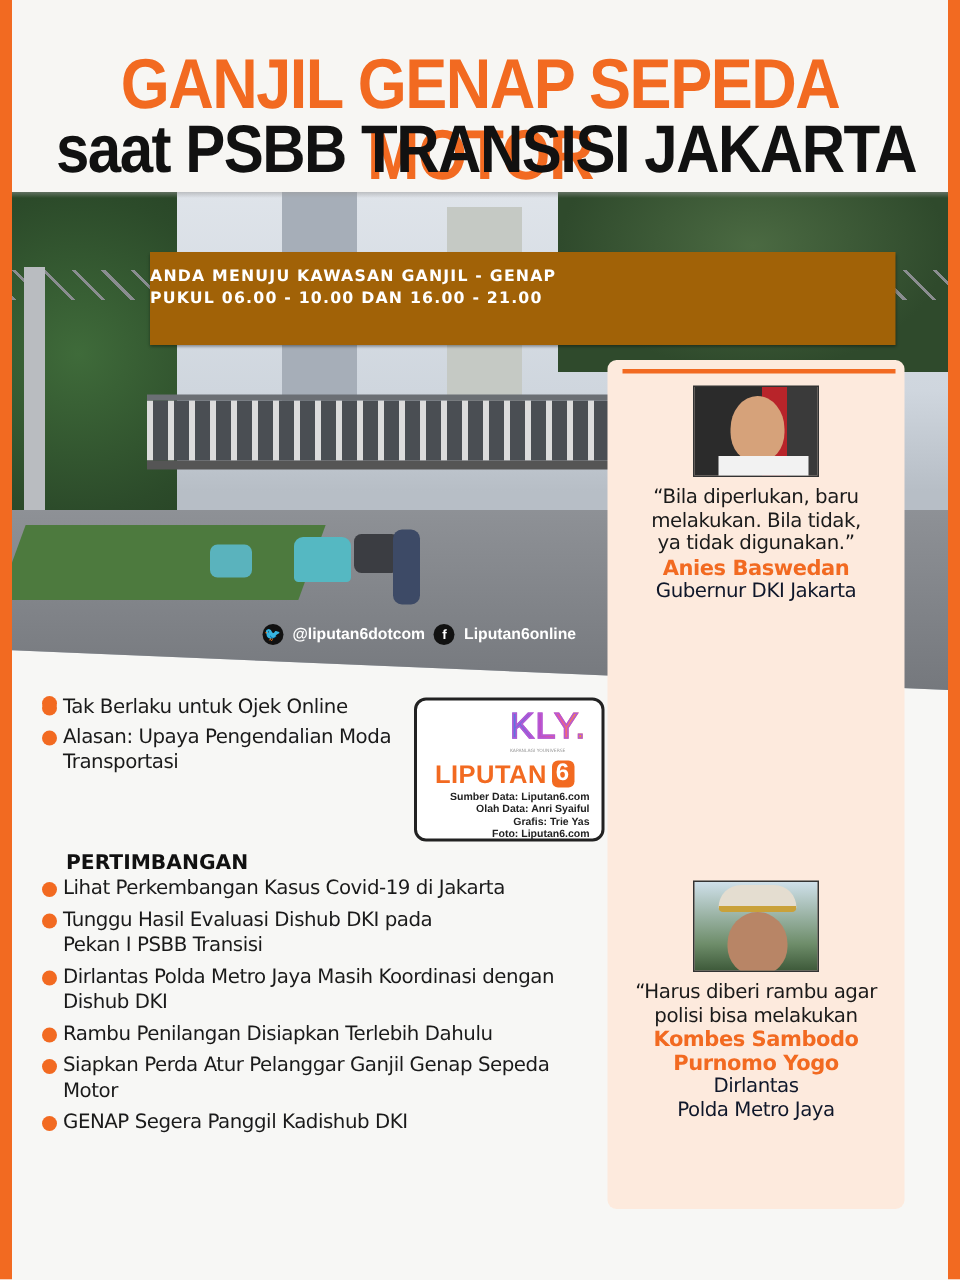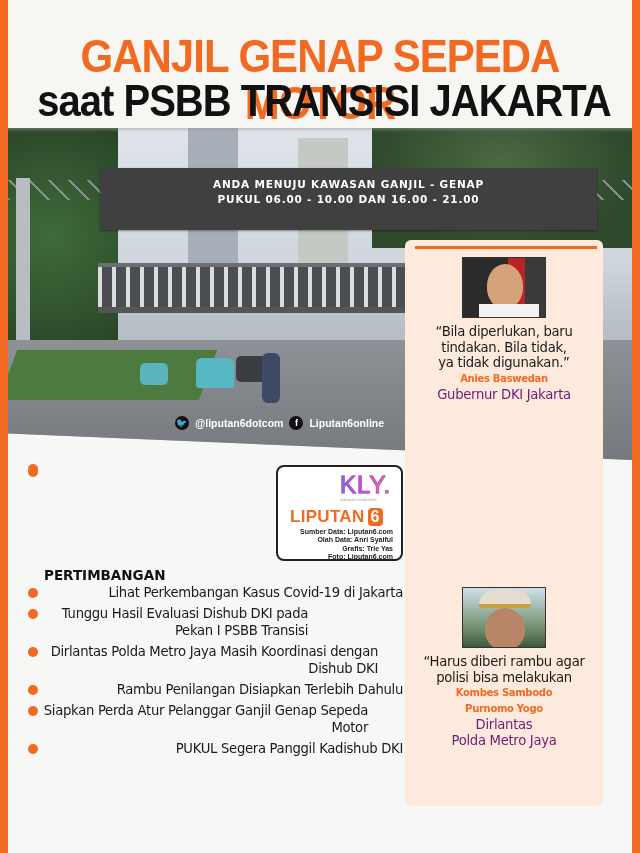--- a/index.html
+++ b/index.html
@@ -26,50 +26,50 @@
   .median { position: absolute; left: 0; bottom: 60px; width: 200px; height: 50px; background: #4d7a3e; transform: skewX(-20deg); }
   .bridge { position: absolute; left: 90px; top: 135px; width: 330px; height: 50px; background: repeating-linear-gradient(90deg, #dcdcdc 0 4px, #4a4e53 4px 14px); border-top: 4px solid #6b6f74; border-bottom: 6px solid #555; }
   .pole { position: absolute; left: 8px; top: 50px; width: 14px; height: 200px; background: #b9bcc0; }
   .gantry { position: absolute; left: 0; top: 52px; width: 100%; height: 20px; background: repeating-linear-gradient(45deg, #8a8d90 0 2px, transparent 2px 14px); }
   .car1 { position: absolute; left: 188px; top: 230px; width: 38px; height: 30px; background: #55b8c2; border-radius: 6px 6px 3px 3px; }
   .car2 { position: absolute; left: 132px; top: 235px; width: 28px; height: 22px; background: #5ab3bd; border-radius: 5px; }
   .car3 { position: absolute; left: 228px; top: 228px; width: 30px; height: 26px; background: #3b3d42; border-radius: 5px; }
   .bike { position: absolute; left: 254px; top: 225px; width: 18px; height: 50px; background: #3d4a66; border-radius: 6px; }
   .lane { position: absolute; left: 150px; bottom: 10px; width: 280px; height: 4px; background: #f0f0f0; transform: rotate(22deg); transform-origin: left; }
 
-  .sign { position: absolute; left: 100px; top: 168px; width: 497px; height: 62px; background: #404040; z-index: 3; color: #fff; font-family: "DejaVu Sans", sans-serif; font-weight: 700; text-align: center; font-size: 10.5px; line-height: 15px; padding-top: 9px; box-shadow: 0 1px 2px rgba(0,0,0,.4); }
+  .sign { position: absolute; left: 100px; top: 168px; width: 497px; height: 62px; background: #a16207; z-index: 3; color: #fff; font-family: "DejaVu Sans", sans-serif; font-weight: 700; text-align: left; font-size: 10.5px; line-height: 15px; padding-top: 9px; box-shadow: 0 1px 2px rgba(0,0,0,.4); }
   .sign div { letter-spacing: 0.8px; }
 
   .social { position: absolute; left: 175px; top: 416px; z-index: 4; display: flex; align-items: center; gap: 6px; font-family: "Liberation Sans", sans-serif; font-weight: 700; font-size: 10.5px; color: #fff; }
   .social .ico { width: 14px; height: 14px; border-radius: 50%; background: #111; color: #fff; font-size: 9px; display: inline-flex; align-items: center; justify-content: center; }
 
   
   .facts { position: absolute; left: 28px; top: 460px; width: 250px; z-index: 5; }
   .facts li, .considerations li { list-style: none; position: relative; padding-left: 14px; font-family: "DejaVu Sans", sans-serif; font-size: 13.2px; line-height: 17px; color: #1a1a1a; margin-bottom: 3px; letter-spacing: -0.3px; }
   .bullet { position: absolute; left: 0; top: 4px; width: 10px; height: 10px; border-radius: 50%; background: #f26a21; }
 
   .credit-box { position: absolute; left: 276px; top: 465px; width: 127px; height: 96px; background: #fff; border: 2px solid #222; border-radius: 8px; z-index: 5; text-align: right; padding: 4px 8px 0 0; }
   .kly { position: absolute; left: 62px; top: 6px; font-family: "Liberation Sans", sans-serif; font-size: 24px; font-weight: 300; letter-spacing: 1px; line-height: 1; background: linear-gradient(90deg, #4c7fe0, #b24bd6, #f25a8c, #f7a21b); -webkit-background-clip: text; background-clip: text; color: transparent; -webkit-text-stroke: 1px #b55ad4; }
   .kly-sub { position: absolute; left: 62px; top: 31px; font-size: 3px; color: #999; }
-  .lip { position: absolute; left: 12px; top: 40px; font-family: "Liberation Sans", sans-serif; font-weight: 700; font-size: 17px; color: #f26a21; letter-spacing: 0.3px; display: flex; align-items: center; gap: 3px; }
+  .lip { position: absolute; left: 12px; top: 40px; font-family: "Liberation Sans", sans-serif; font-weight: 700; font-size: 17px; color: #f26a21; letter-spacing: 0.3px; display: flex; align-items: flex-start; gap: 3px; }
   .lip .six { background: #f26a21; color: #fff; border-radius: 4px; padding: 0 3px; font-size: 16px; line-height: 18px; }
   .credits { position: absolute; right: 8px; top: 61px; font-family: "Liberation Sans", sans-serif; font-weight: 700; font-size: 7px; line-height: 8.3px; color: #222; text-align: right; }
 
   .cons-title { position: absolute; left: 44px; top: 567px; z-index: 5; font-family: "DejaVu Sans", sans-serif; font-weight: 700; font-size: 13.5px; color: #111; }
-  .considerations { position: absolute; left: 28px; top: 584px; width: 375px; z-index: 5; text-align: right; }
+  .considerations { position: absolute; left: 28px; top: 584px; width: 375px; z-index: 5; }
   .considerations li { margin-bottom: 4px; }
 
   
   .panel { position: absolute; left: 405px; top: 240px; width: 198px; height: 566px; background: #fdeadd; border-radius: 6px; z-index: 7; text-align: center; }
   .panel-rule { position: absolute; left: 10px; right: 6px; top: 6px; height: 3px; background: #f26a21; }
   .q { position: absolute; left: 0; right: 0; }
   .photo-frame { margin: 0 auto; width: 84px; height: 61px; border: 1px solid #333; overflow: hidden; position: relative; }
   .quote-text { font-family: "DejaVu Sans", sans-serif; font-size: 13.2px; line-height: 15.5px; color: #1a1a1a; margin-top: 6px; letter-spacing: -0.3px; }
-  .q-name { font-family: "DejaVu Sans", sans-serif; font-weight: 700; font-size: 10px; line-height: 16px; color: #f26a21; letter-spacing: -0.3px; }
-  .q-role { font-family: "DejaVu Sans", sans-serif; font-size: 13.2px; line-height: 16px; color: #701a75; letter-spacing: -0.3px; }
+  .q-name { font-family: "DejaVu Sans", sans-serif; font-weight: 700; font-size: 14px; line-height: 16px; color: #f26a21; letter-spacing: -0.3px; }
+  .q-role { font-family: "DejaVu Sans", sans-serif; font-size: 13.2px; line-height: 16px; color: #0f172a; letter-spacing: -0.3px; }
 
   .face { position: absolute; border-radius: 50% 50% 45% 45%; }
   .p1 { background: linear-gradient(90deg, #2b2b2b 0 55%, #b8242a 55% 75%, #3a3a3a 75%); }
   .p2 { background: #e9e6e0; }
   .p3 { background: linear-gradient(#cfe0ea, #6e8d6a 70%, #3e5a3a); }
 </style>
 </head>
 <body>
 
 <div class="edge left"></div>
@@ -106,21 +106,22 @@
 
 <div class="social">
   <span class="ico">🐦</span>
   <span>@liputan6dotcom</span>
   <span class="ico" style="font-weight:700;font-family:'Liberation Sans',sans-serif;">f</span>
   <span>Liputan6online</span>
 </div>
 
 <ul class="facts">
   <li><span class="bullet"></span></li>
-  <li><span class="bullet"></span></li>
+  <li><span class="bullet"></span><span>Tak Berlaku untuk Ojek Online</span></li>
+  <li><span class="bullet"></span><span>Alasan: Upaya Pengendalian Moda Transportasi</span></li>
 </ul>
 
 <div class="credit-box">
   <div class="kly">KLY.</div>
   <div class="kly-sub">KAPANLAGI YOUNIVERSE</div>
   <div class="lip">
     <span>LIPUTAN</span>
     <span class="six">6</span>
   </div>
   <div class="credits">
@@ -131,34 +132,34 @@
   </div>
 </div>
 
 <div class="cons-title">PERTIMBANGAN</div>
 <ul class="considerations">
   <li><span class="bullet"></span><span>Lihat Perkembangan Kasus Covid-19 di Jakarta</span></li>
   <li style="width:280px"><span class="bullet"></span><span>Tunggu Hasil Evaluasi Dishub DKI pada Pekan I PSBB Transisi</span></li>
   <li style="width:350px"><span class="bullet"></span><span>Dirlantas Polda Metro Jaya Masih Koordinasi dengan Dishub DKI</span></li>
   <li><span class="bullet"></span><span>Rambu Penilangan Disiapkan Terlebih Dahulu</span></li>
   <li style="width:340px"><span class="bullet"></span><span>Siapkan Perda Atur Pelanggar Ganjil Genap Sepeda Motor</span></li>
-  <li><span class="bullet"></span><span>PUKUL Segera Panggil Kadishub DKI</span></li>
+  <li><span class="bullet"></span><span>GENAP Segera Panggil Kadishub DKI</span></li>
 </ul>
 
 <div class="panel">
   <div class="panel-rule"></div>
 
   <div class="q" style="top:17px">
     <div class="photo-frame p1">
       <div class="face" style="left:24px;top:6px;width:36px;height:44px;background:#d6a27a;"></div>
       <div style="position:absolute;left:16px;top:46px;width:60px;height:20px;background:#f2f2f2;"></div>
     </div>
     <div class="quote-text">
       <div>“Bila diperlukan, baru</div>
-      <div>tindakan. Bila tidak,</div>
+      <div>melakukan. Bila tidak,</div>
       <div>ya tidak digunakan.”</div>
     </div>
     <div class="q-name">Anies Baswedan</div>
     <div class="q-role">Gubernur DKI Jakarta</div>
   </div>
 
 
   <div class="q" style="top:347px">
     <div class="photo-frame p3">
       <div style="position:absolute;left:16px;top:2px;width:52px;height:18px;background:#e4ddd0;border-radius:20px 20px 4px 4px;border-bottom:4px solid #c9a13a;"></div>

